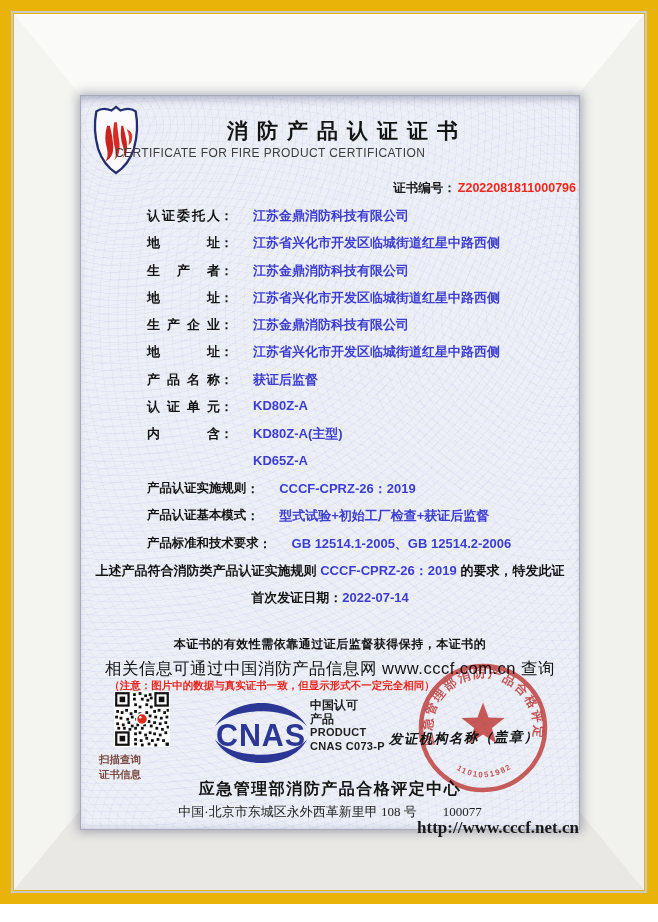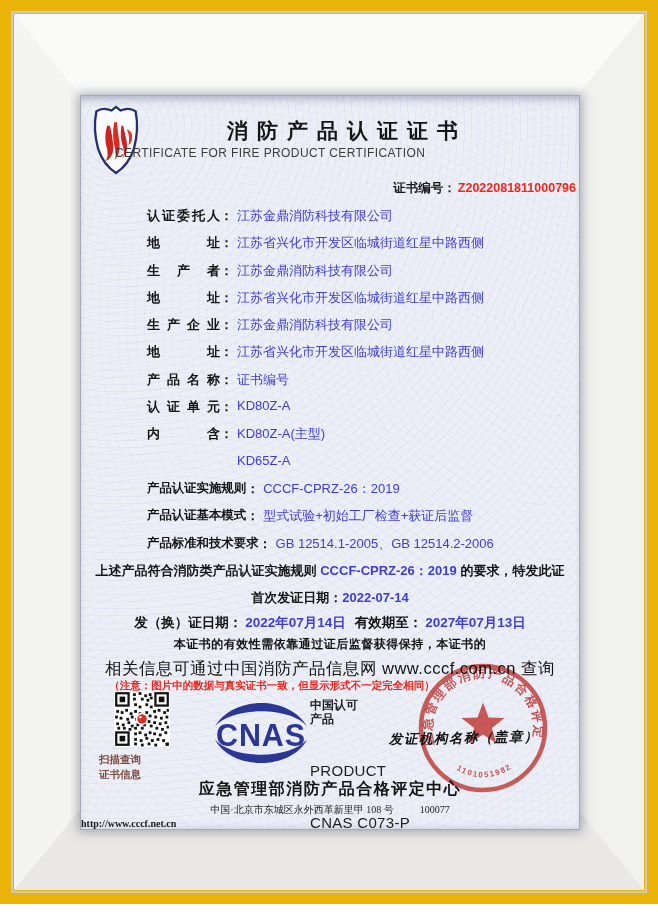--- a/index.html
+++ b/index.html
@@ -29,21 +29,21 @@
             font-size:12px;letter-spacing:.4px;color:#3c3c3c;}
   .certno{position:absolute;right:3px;top:84px;font-size:12.5px;font-weight:600;color:#1a1a1a;}
   .certno .num{color:#f2271c;margin-left:2px;}
   
   .rows{position:absolute;left:66px;right:8px;top:111px;}
   .row{height:27.3px;display:flex;align-items:flex-start;font-size:13px;}
   .row-label{display:inline-block;width:73px;font-weight:600;color:#141414;
              text-align:justify;text-align-last:justify;white-space:nowrap;}
   .row.long .row-label{width:auto;min-width:73px;font-size:12.4px;text-align-last:auto;}
   .row-colon{display:inline-block;width:14px;font-weight:600;color:#141414;}
-  .row-value{color:#3d3dd2;font-weight:400;margin-left:3px;white-space:nowrap;}
+  .row-value{color:#3d3dd2;font-weight:700;margin-left:19px;white-space:nowrap;}
   
   .statement{position:absolute;left:0;right:0;top:466px;text-align:center;
              font-size:13px;font-weight:600;color:#141414;}
   .statement .code{color:#3d3dd2;}
   .first-issue{position:absolute;left:0;right:0;top:493px;text-align:center;
                font-size:13px;font-weight:600;color:#141414;}
   .first-issue .date{color:#3d3dd2;margin-left:0;}
   .issue-line{position:absolute;left:0;right:0;top:518px;text-align:center;
               font-size:13.5px;font-weight:600;color:#141414;}
   .issue-line .date{color:#3d3dd2;margin-left:3px;}
@@ -54,35 +54,35 @@
          font-size:16.5px;font-weight:400;color:#111;letter-spacing:.5px;}
   .rednote{position:absolute;left:10px;top:583px;width:362px;text-align:center;
            font-size:10.5px;font-weight:700;color:#e8251d;}
   
   .qr{position:absolute;left:33px;top:594px;width:56px;height:58px;}
   .qr-caption{position:absolute;left:18px;top:656px;width:86px;text-align:left;
               font-size:10.5px;line-height:15px;color:#7c4a40;font-weight:600;}
   .cnas-logo{position:absolute;left:124px;top:601px;width:112px;height:72px;}
   .accred{position:absolute;left:229px;top:603px;color:#1e1e1e;line-height:13.5px;}
   .accred .cn{font-size:12px;font-weight:600;}
-  .accred .en{font-size:15px;font-weight:400;letter-spacing:.3px;margin-top:38px;}
+  .accred .en{font-size:11px;font-weight:700;letter-spacing:.3px;}
   .seal{position:absolute;left:336px;top:566px;width:132px;height:132px;
         mix-blend-mode:multiply;opacity:.92;}
   .stamp-overlay{position:absolute;left:308px;top:633px;width:192px;z-index:6;
                  font-family:"Liberation Serif","DejaVu Serif",serif;font-style:italic;
                  font-size:13.5px;font-weight:600;letter-spacing:1.5px;color:#121212;
                  transform:rotate(-1deg);}
   .org{position:absolute;left:0;right:0;top:683px;text-align:center;
        font-family:"Liberation Serif","DejaVu Serif",serif;
        font-size:16px;font-weight:700;letter-spacing:1.5px;color:#141414;}
   .addr{position:absolute;left:0;right:0;top:707px;text-align:center;
-        font-family:"Liberation Serif","DejaVu Serif",serif;font-size:10px;color:#222;}
+        font-family:"Liberation Serif","DejaVu Serif",serif;font-size:13px;color:#222;}
   .addr .zip{margin-left:26px;}
-  .url{position:absolute;left:0;right:0;top:722px;text-align:left;
-       font-family:"Liberation Serif","DejaVu Serif",serif;font-size:10px;font-weight:600;color:#1a1a1a;}
+  .url{position:absolute;left:0;right:0;top:722px;text-align:right;
+       font-family:"Liberation Serif","DejaVu Serif",serif;font-size:17px;font-weight:600;color:#1a1a1a;}
 </style>
 </head>
 <body>
 
 <div class="stage">
   <div class="frame-line"></div>
   <div class="frame-bevel"></div>
 
   <div class="paper">
 
@@ -128,21 +128,21 @@
           <span class="row-value">江苏金鼎消防科技有限公司</span>
       </div>
       <div class="row">
         <span class="row-label">地址</span>
           <span class="row-colon">：</span>
           <span class="row-value">江苏省兴化市开发区临城街道红星中路西侧</span>
       </div>
       <div class="row">
         <span class="row-label">产品名称</span>
           <span class="row-colon">：</span>
-          <span class="row-value">证书编号</span>
+          <span class="row-value">获证后监督</span>
       </div>
       <div class="row">
         <span class="row-label">认证单元</span>
           <span class="row-colon">：</span>
           <span class="row-value">KD80Z-A</span>
       </div>
       <div class="row">
         <span class="row-label">内含</span>
           <span class="row-colon">：</span>
           <span class="row-value">KD80Z-A(主型)</span>
@@ -170,23 +170,20 @@
     </div>
 
     <div class="statement">
       <span>上述产品符合消防类产品认证实施规则 </span><span class="code">CCCF-CPRZ-26：2019</span><span> 的要求，特发此证</span>
     </div>
 
     <div class="first-issue">
       <span>首次发证日期：</span><span class="date">2022-07-14</span>
     </div>
 
-    <div class="issue-line">
-      <span>发（换）证日期：</span><span class="date">2022年07月14日</span><span class="vlabel">有效期至：</span><span class="date">2027年07月13日</span>
-    </div>
 
     <div class="bold1">本证书的有效性需依靠通过证后监督获得保持，本证书的</div>
     <div class="bold2">相关信息可通过中国消防产品信息网 www.cccf.com.cn 查询</div>
     <div class="rednote">（注意：图片中的数据与真实证书一致，但显示形式不一定完全相同）</div>
 
     <svg class="qr" viewBox="0 0 100 100">
       <rect x="0" y="0" width="100" height="100" fill="#ffffff"></rect>
       <g fill="#111111">
         <rect x="2" y="2" width="26" height="26"></rect>
           <rect x="72" y="2" width="26" height="26"></rect>

